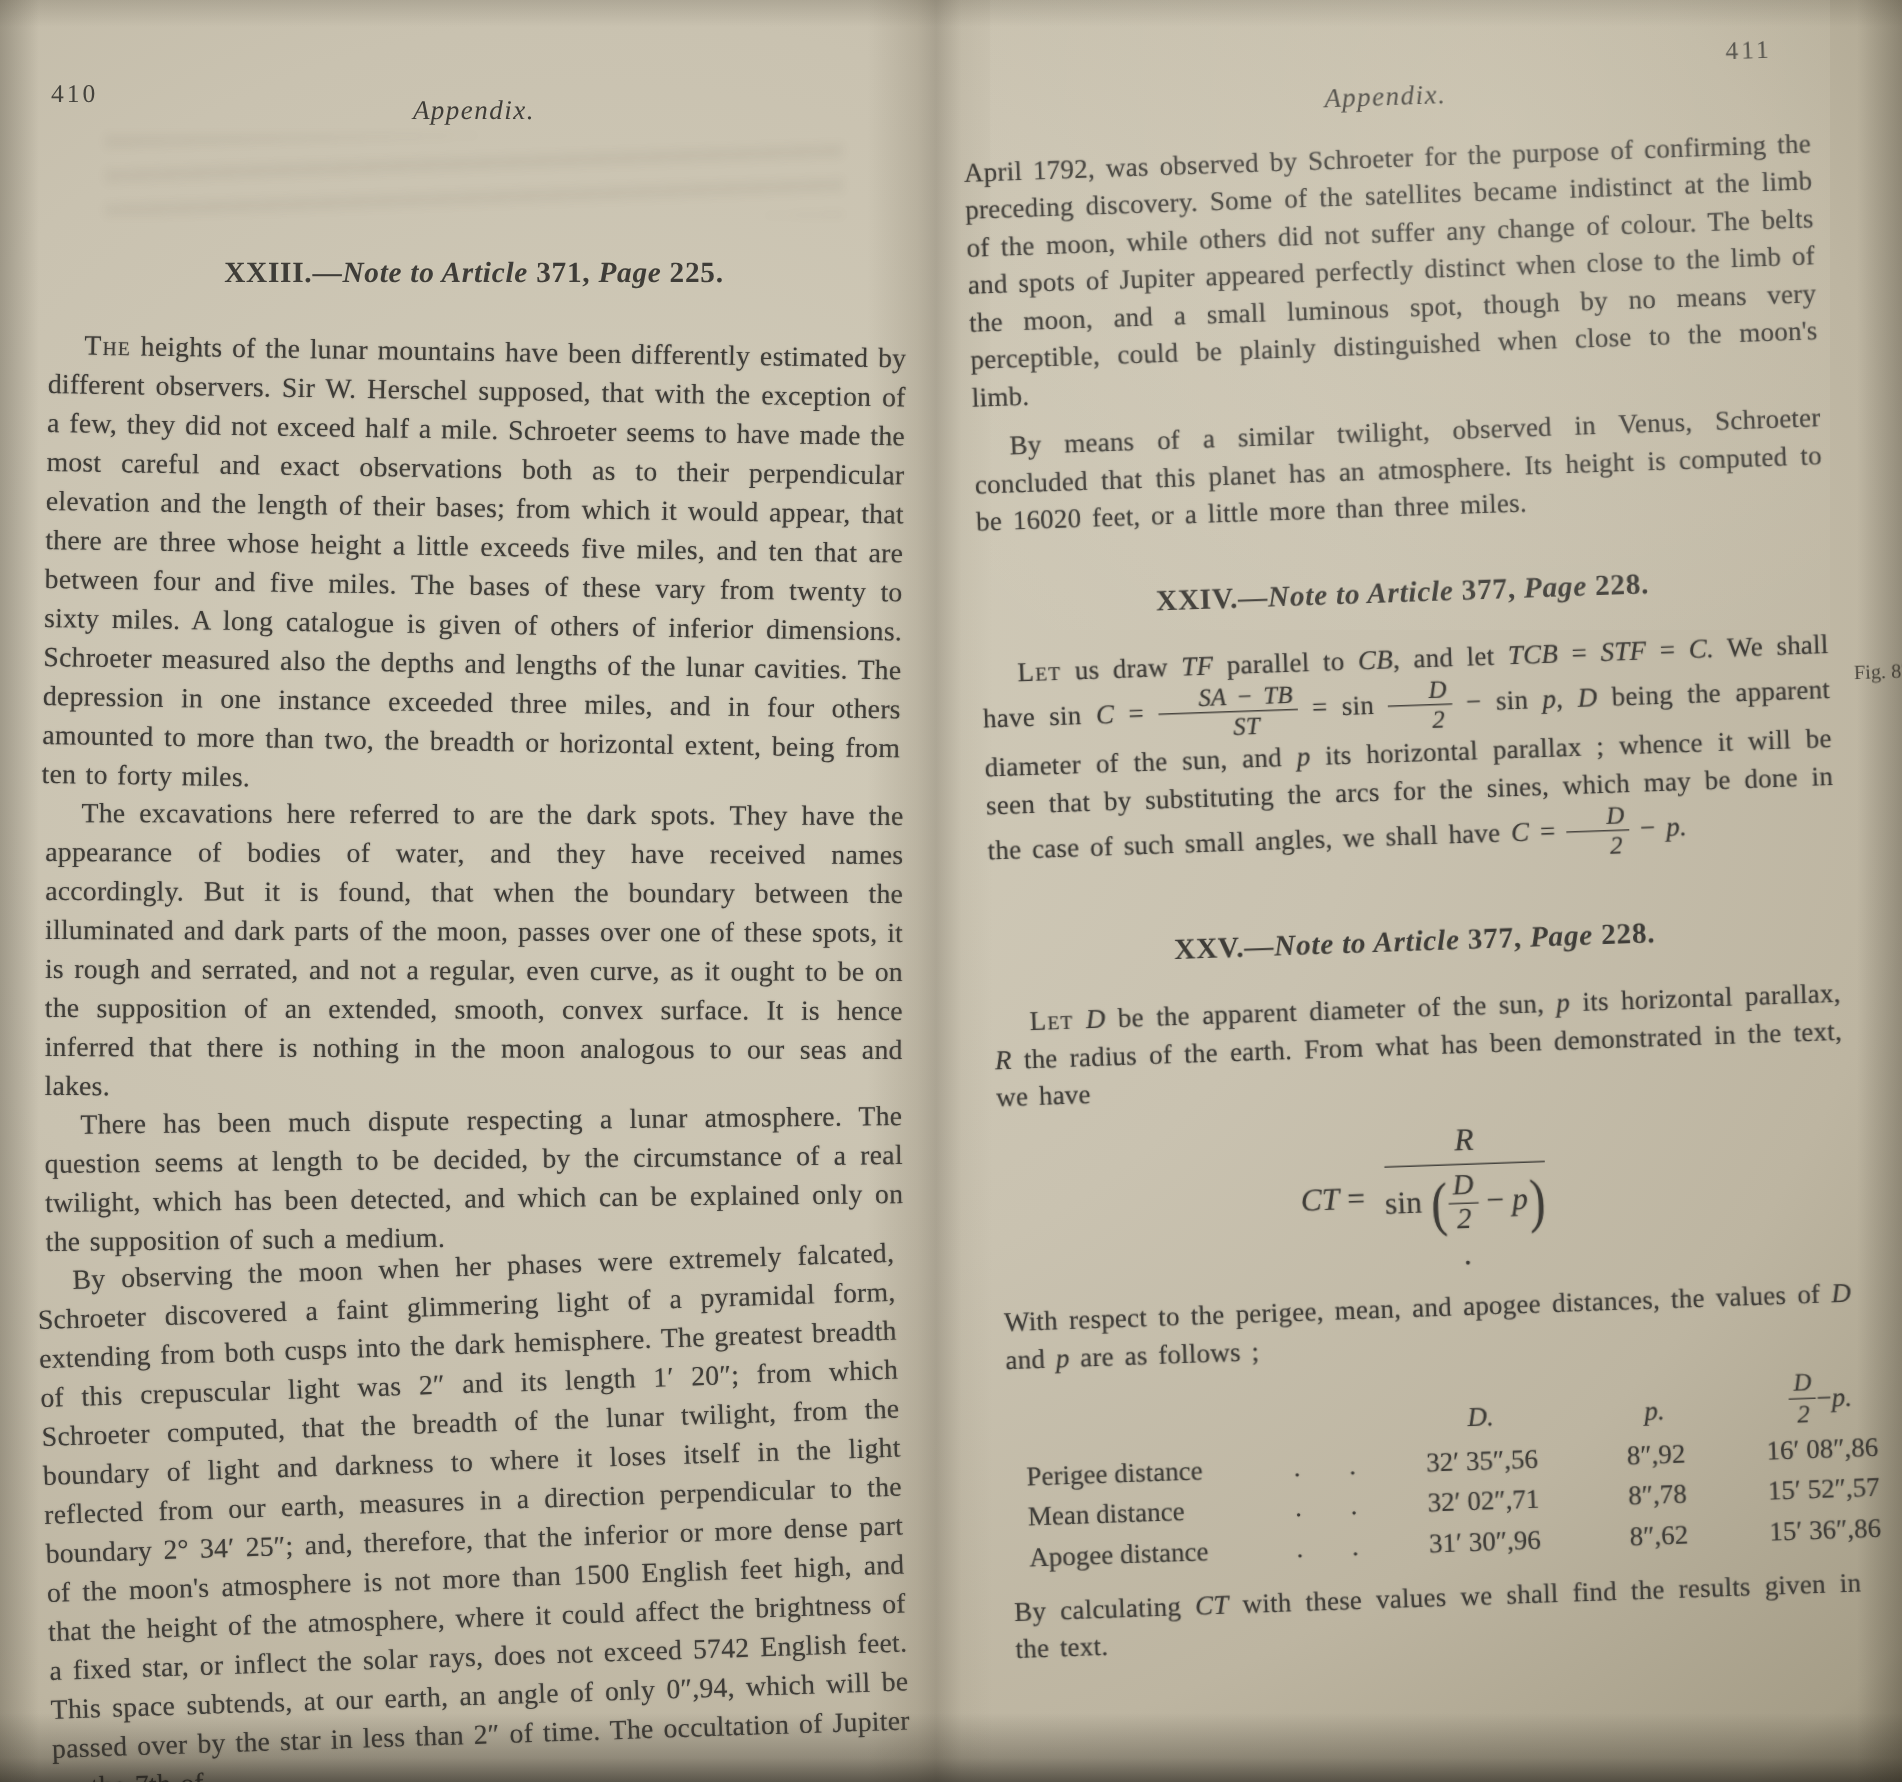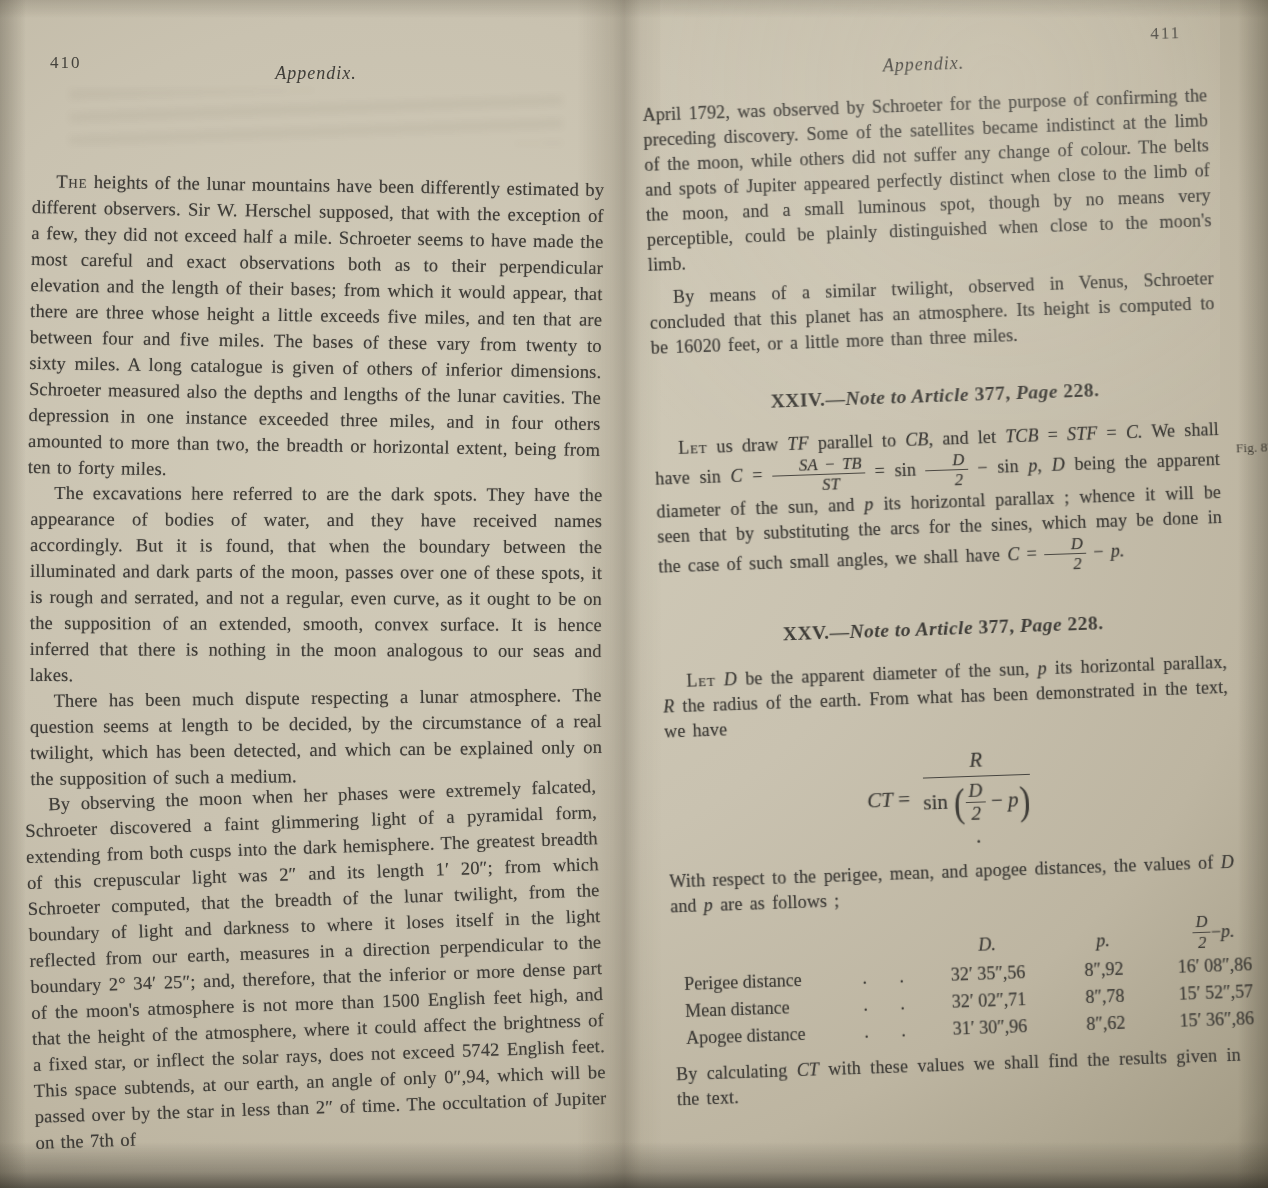--- a/index.html
+++ b/index.html
@@ -21,21 +21,21 @@
   .right-edge-shadow { right:0; top:0; width:30px; height:100%;
     background:linear-gradient(270deg, rgba(50,45,33,0.30), rgba(50,45,33,0)); }
   .right-light { left:660px; top:0; width:560px; height:420px;
     background:radial-gradient(ellipse at 60% 20%, rgba(255,250,234,0.16), rgba(255,250,234,0)); }
 
   .page { position:absolute; filter:blur(0.25px); }
   .page-left  { left:30px; top:35px; width:572px; }
   .page-right { left:640px; top:40px; width:565px; transform:rotate(-2deg); transform-origin:0 0; }
 
   .pagenum { position:absolute; font-size:17px; letter-spacing:2px; color:#45433d; }
-  .pn-left  { left:20px; top:18px; }
+  .pn-left  { left:4px; top:18px; }
   .pn-right { right:24px; top:2px; }
 
   .running-head { text-align:center; font-style:italic; font-size:18px; letter-spacing:1px; }
   .rh-left  { margin-top:28px; }
   .rh-right { margin-top:24px; }
 
   .section-heading { text-align:center; font-size:19.5px; letter-spacing:0.5px; white-space:nowrap; }
   .section-heading .i { font-style:italic; }
   .h-xxiii { margin-top:44px; }
   .h-xxiv  { margin-top:34px; }
@@ -89,20 +89,23 @@
 </head>
 <body>
 
 <div class="photo">
 
   <section class="page page-left">
     <div class="pagenum pn-left">410</div>
     <div class="running-head rh-left">Appendix.</div>
     <div class="bleed"></div>
 
+    <h2 class="section-heading h-xxiii" style="margin:28px 0 0;">
+      <span>XXIII.—</span><span class="i">Note to Article</span><span> 371, </span><span class="i">Page</span><span> 225.</span>
+    </h2>
 
     <p class="body-text mt-p1 rot-a"><span class="sc">The</span><span> heights of the lunar mountains have been differently estimated by different observers. Sir W. Herschel supposed, that with the exception of a few, they did not exceed half a mile. Schroeter seems to have made the most careful and exact observations both as to their perpendicular elevation and the length of their bases; from which it would appear, that there are three whose height a little exceeds five miles, and ten that are between four and five miles. The bases of these vary from twenty to sixty miles. A long catalogue is given of others of inferior dimensions. Schroeter measured also the depths and lengths of the lunar cavities. The depression in one instance exceeded three miles, and in four others amounted to more than two, the breadth or horizontal extent, being from ten to forty miles.</span></p>
 
     <p class="body-text rot-b">The excavations here referred to are the dark spots. They have the appearance of bodies of water, and they have received names accordingly. But it is found, that when the boundary between the illuminated and dark parts of the moon, passes over one of these spots, it is rough and serrated, and not a regular, even curve, as it ought to be on the supposition of an extended, smooth, convex surface. It is hence inferred that there is nothing in the moon analogous to our seas and lakes.</p>
 
     <p class="body-text rot-c">There has been much dispute respecting a lunar atmosphere. The question seems at length to be decided, by the circumstance of a real twilight, which has been detected, and which can be explained only on the supposition of such a medium.</p>
 
     <p class="body-text rot-d">By observing the moon when her phases were extremely falcated, Schroeter discovered a faint glimmering light of a pyramidal form, extending from both cusps into the dark hemisphere. The greatest breadth of this crepuscular light was 2″ and its length 1′ 20″; from which Schroeter computed, that the breadth of the lunar twilight, from the boundary of light and darkness to where it loses itself in the light reflected from our earth, measures in a direction perpendicular to the boundary 2° 34′ 25″; and, therefore, that the inferior or more dense part of the moon's atmosphere is not more than 1500 English feet high, and that the height of the atmosphere, where it could affect the brightness of a fixed star, or inflect the solar rays, does not exceed 5742 English feet. This space subtends, at our earth, an angle of only 0″,94, which will be passed over by the star in less than 2″ of time. The occultation of Jupiter on the 7th of</p>
   </section>
 

